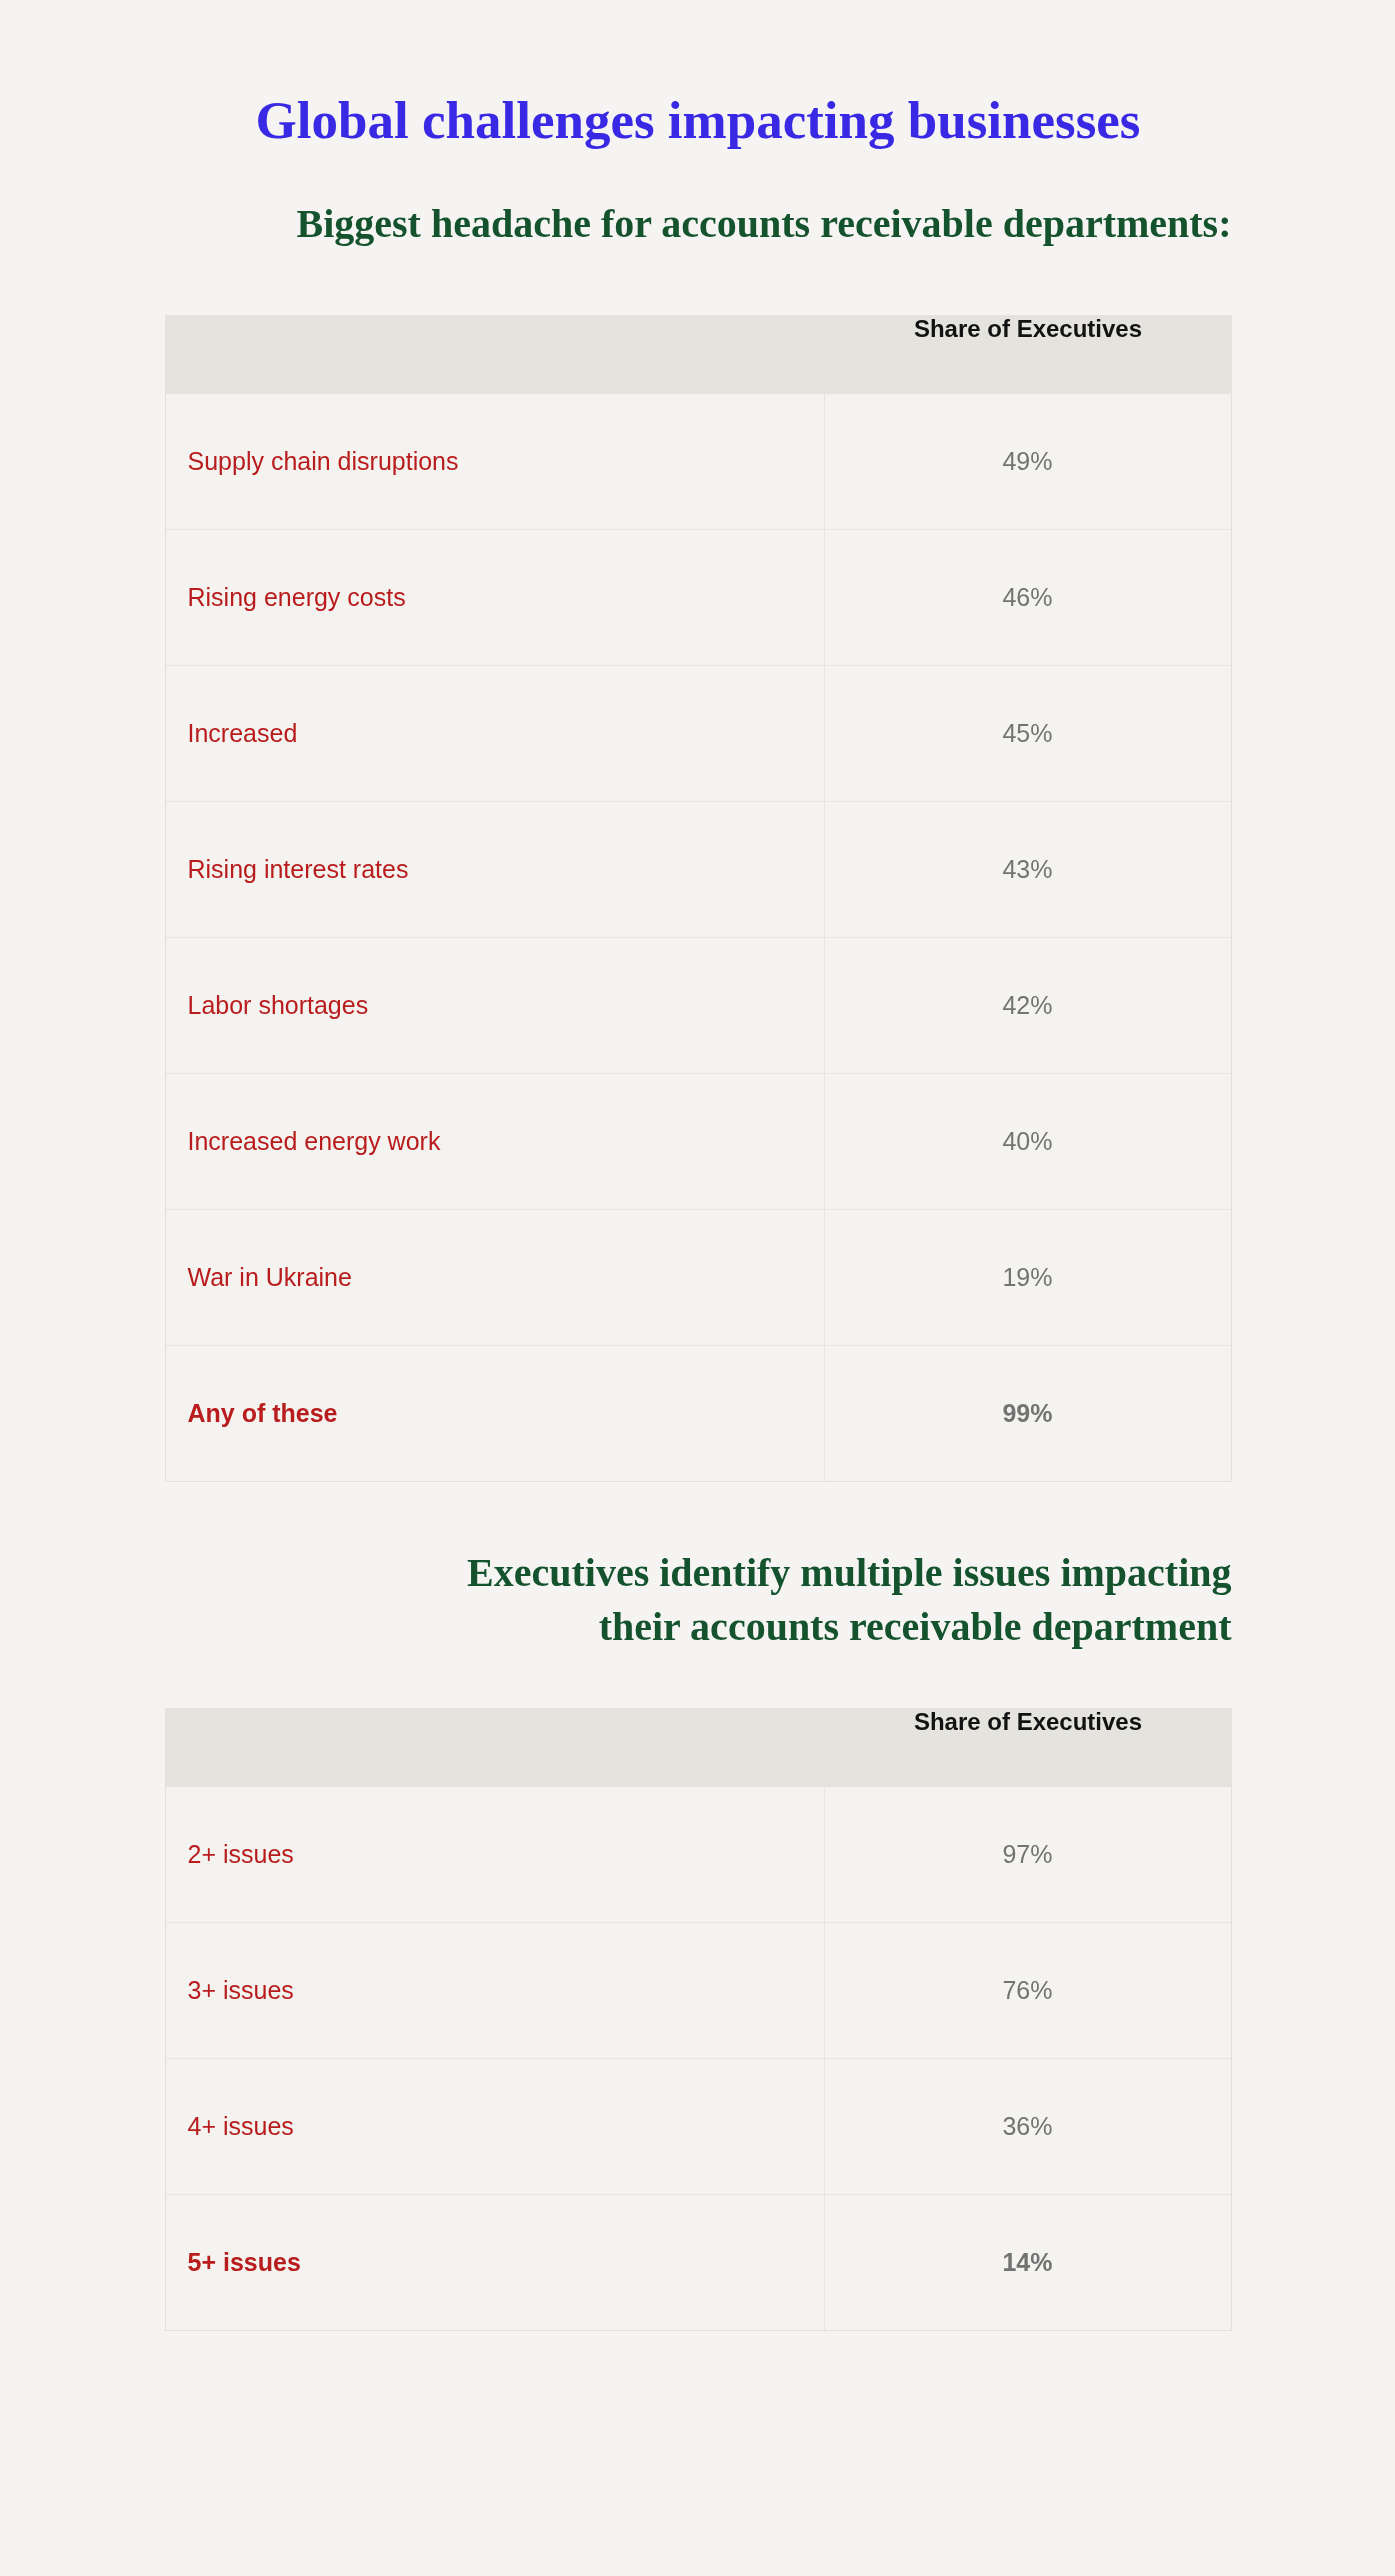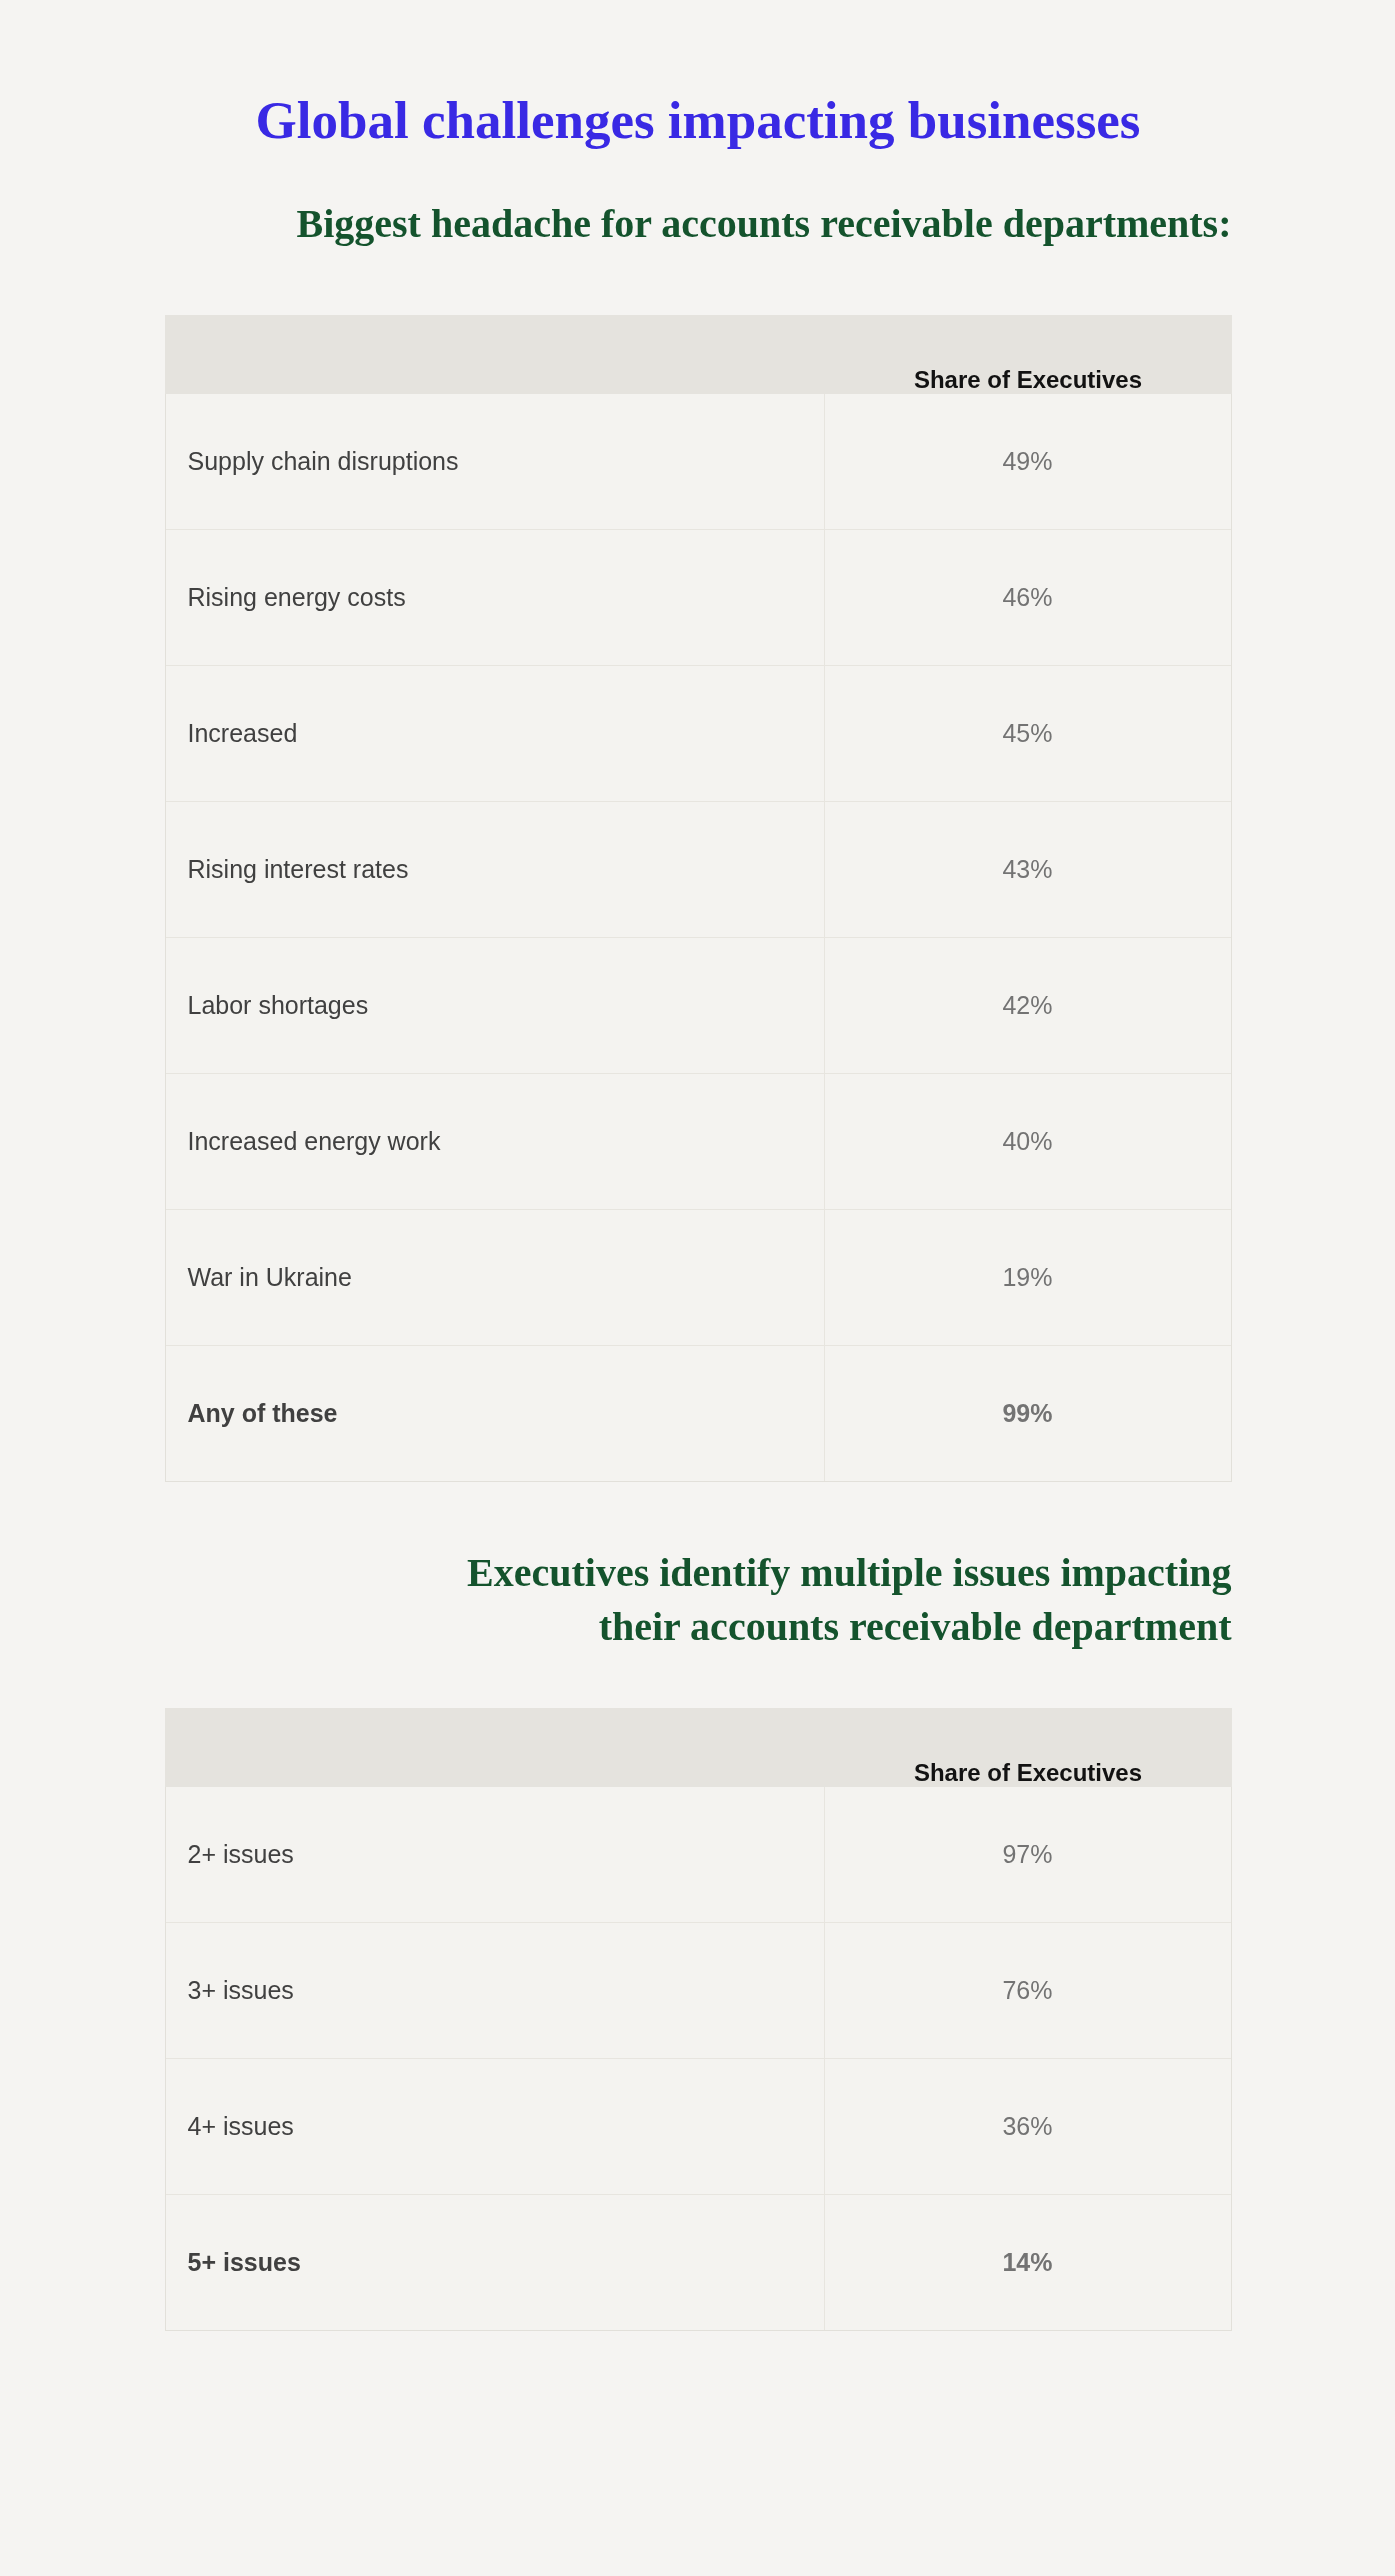--- a/index.html
+++ b/index.html
@@ -43,21 +43,21 @@
   .data-table {
     margin-top: 64px;
   }
   .data-table.second {
     margin-top: 54px;
   }
   .thead {
     height: 79px;
     background: #e5e3de;
     display: flex;
-    align-items: flex-end;
+    align-items: flex-start;
   }
   .th-spacer {
     width: 660px;
     flex: 0 0 660px;
   }
   .th-label {
     flex: 1;
     text-align: center;
     font-weight: 700;
     font-size: 24px;
@@ -79,21 +79,21 @@
   }
   .cell-label {
     flex: 0 0 659px;
     width: 659px;
     box-sizing: border-box;
     border-right: 1px solid #e7e5df;
     display: flex;
     align-items: center;
     padding-left: 22px;
     font-size: 25px;
-    color: #404040;
+    color: #b91c1c;
   }
   .cell-value {
     flex: 1;
     display: flex;
     align-items: center;
     justify-content: center;
     font-size: 25px;
     color: #737373;
   }
 </style>

